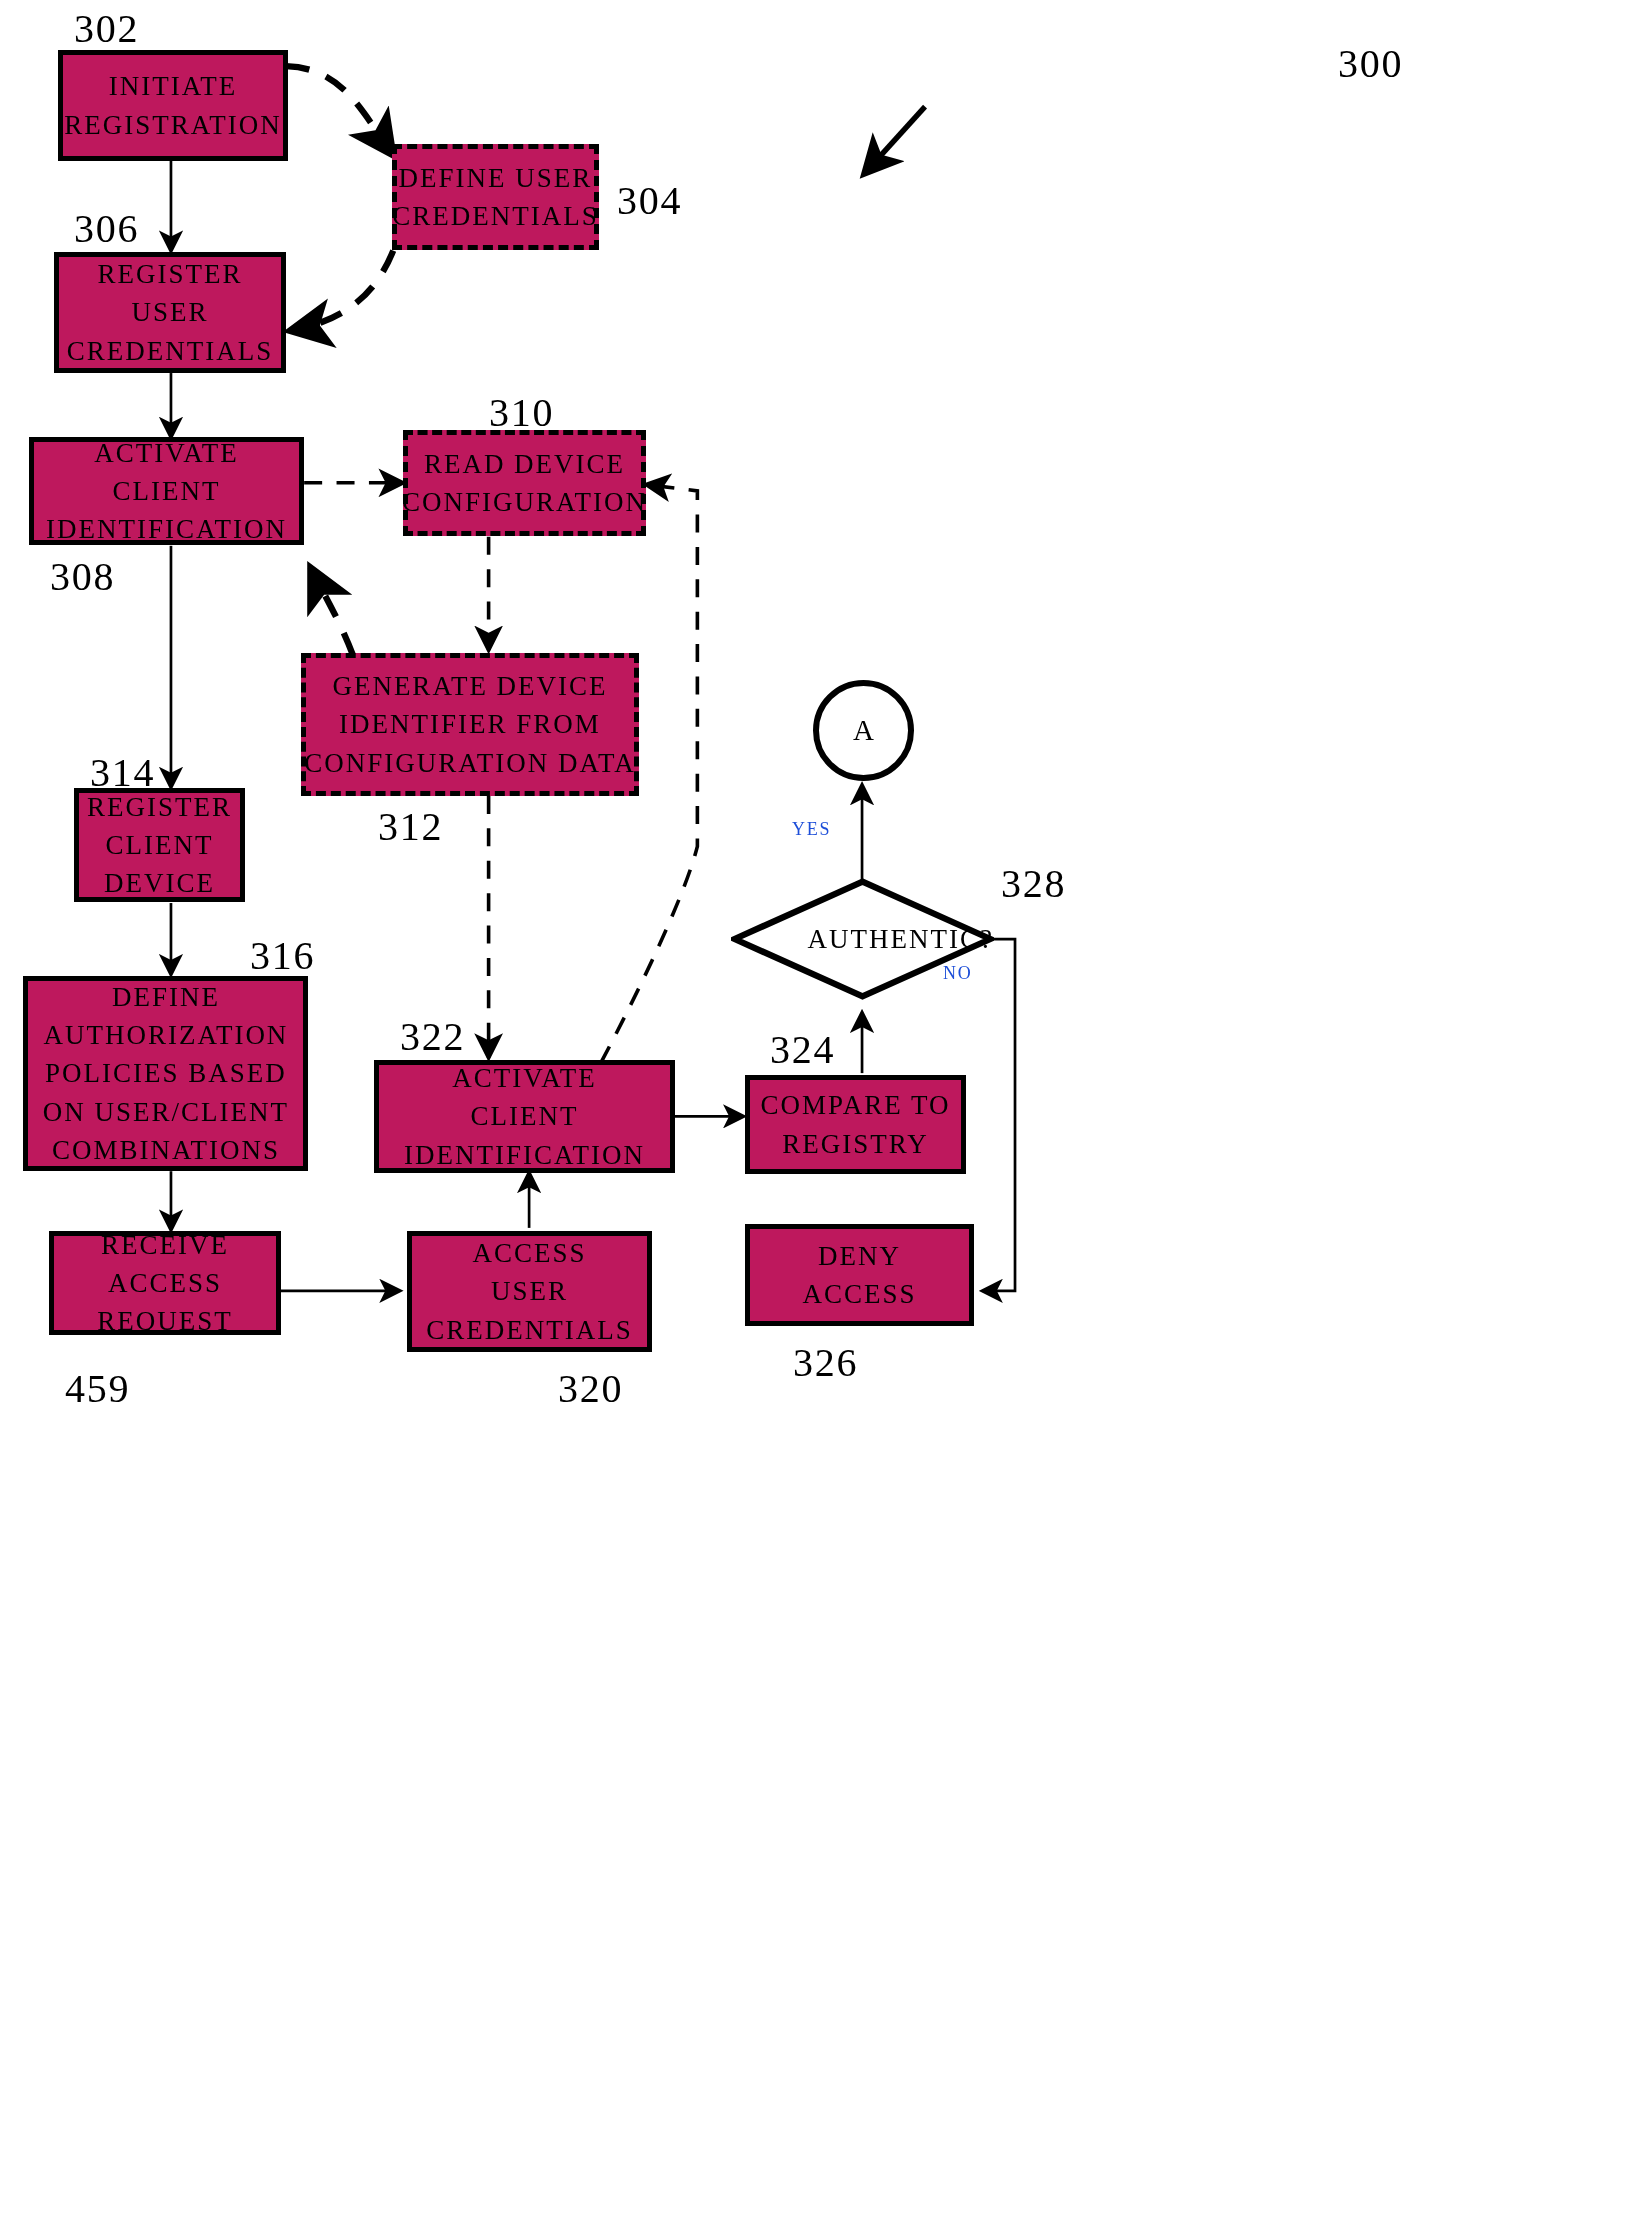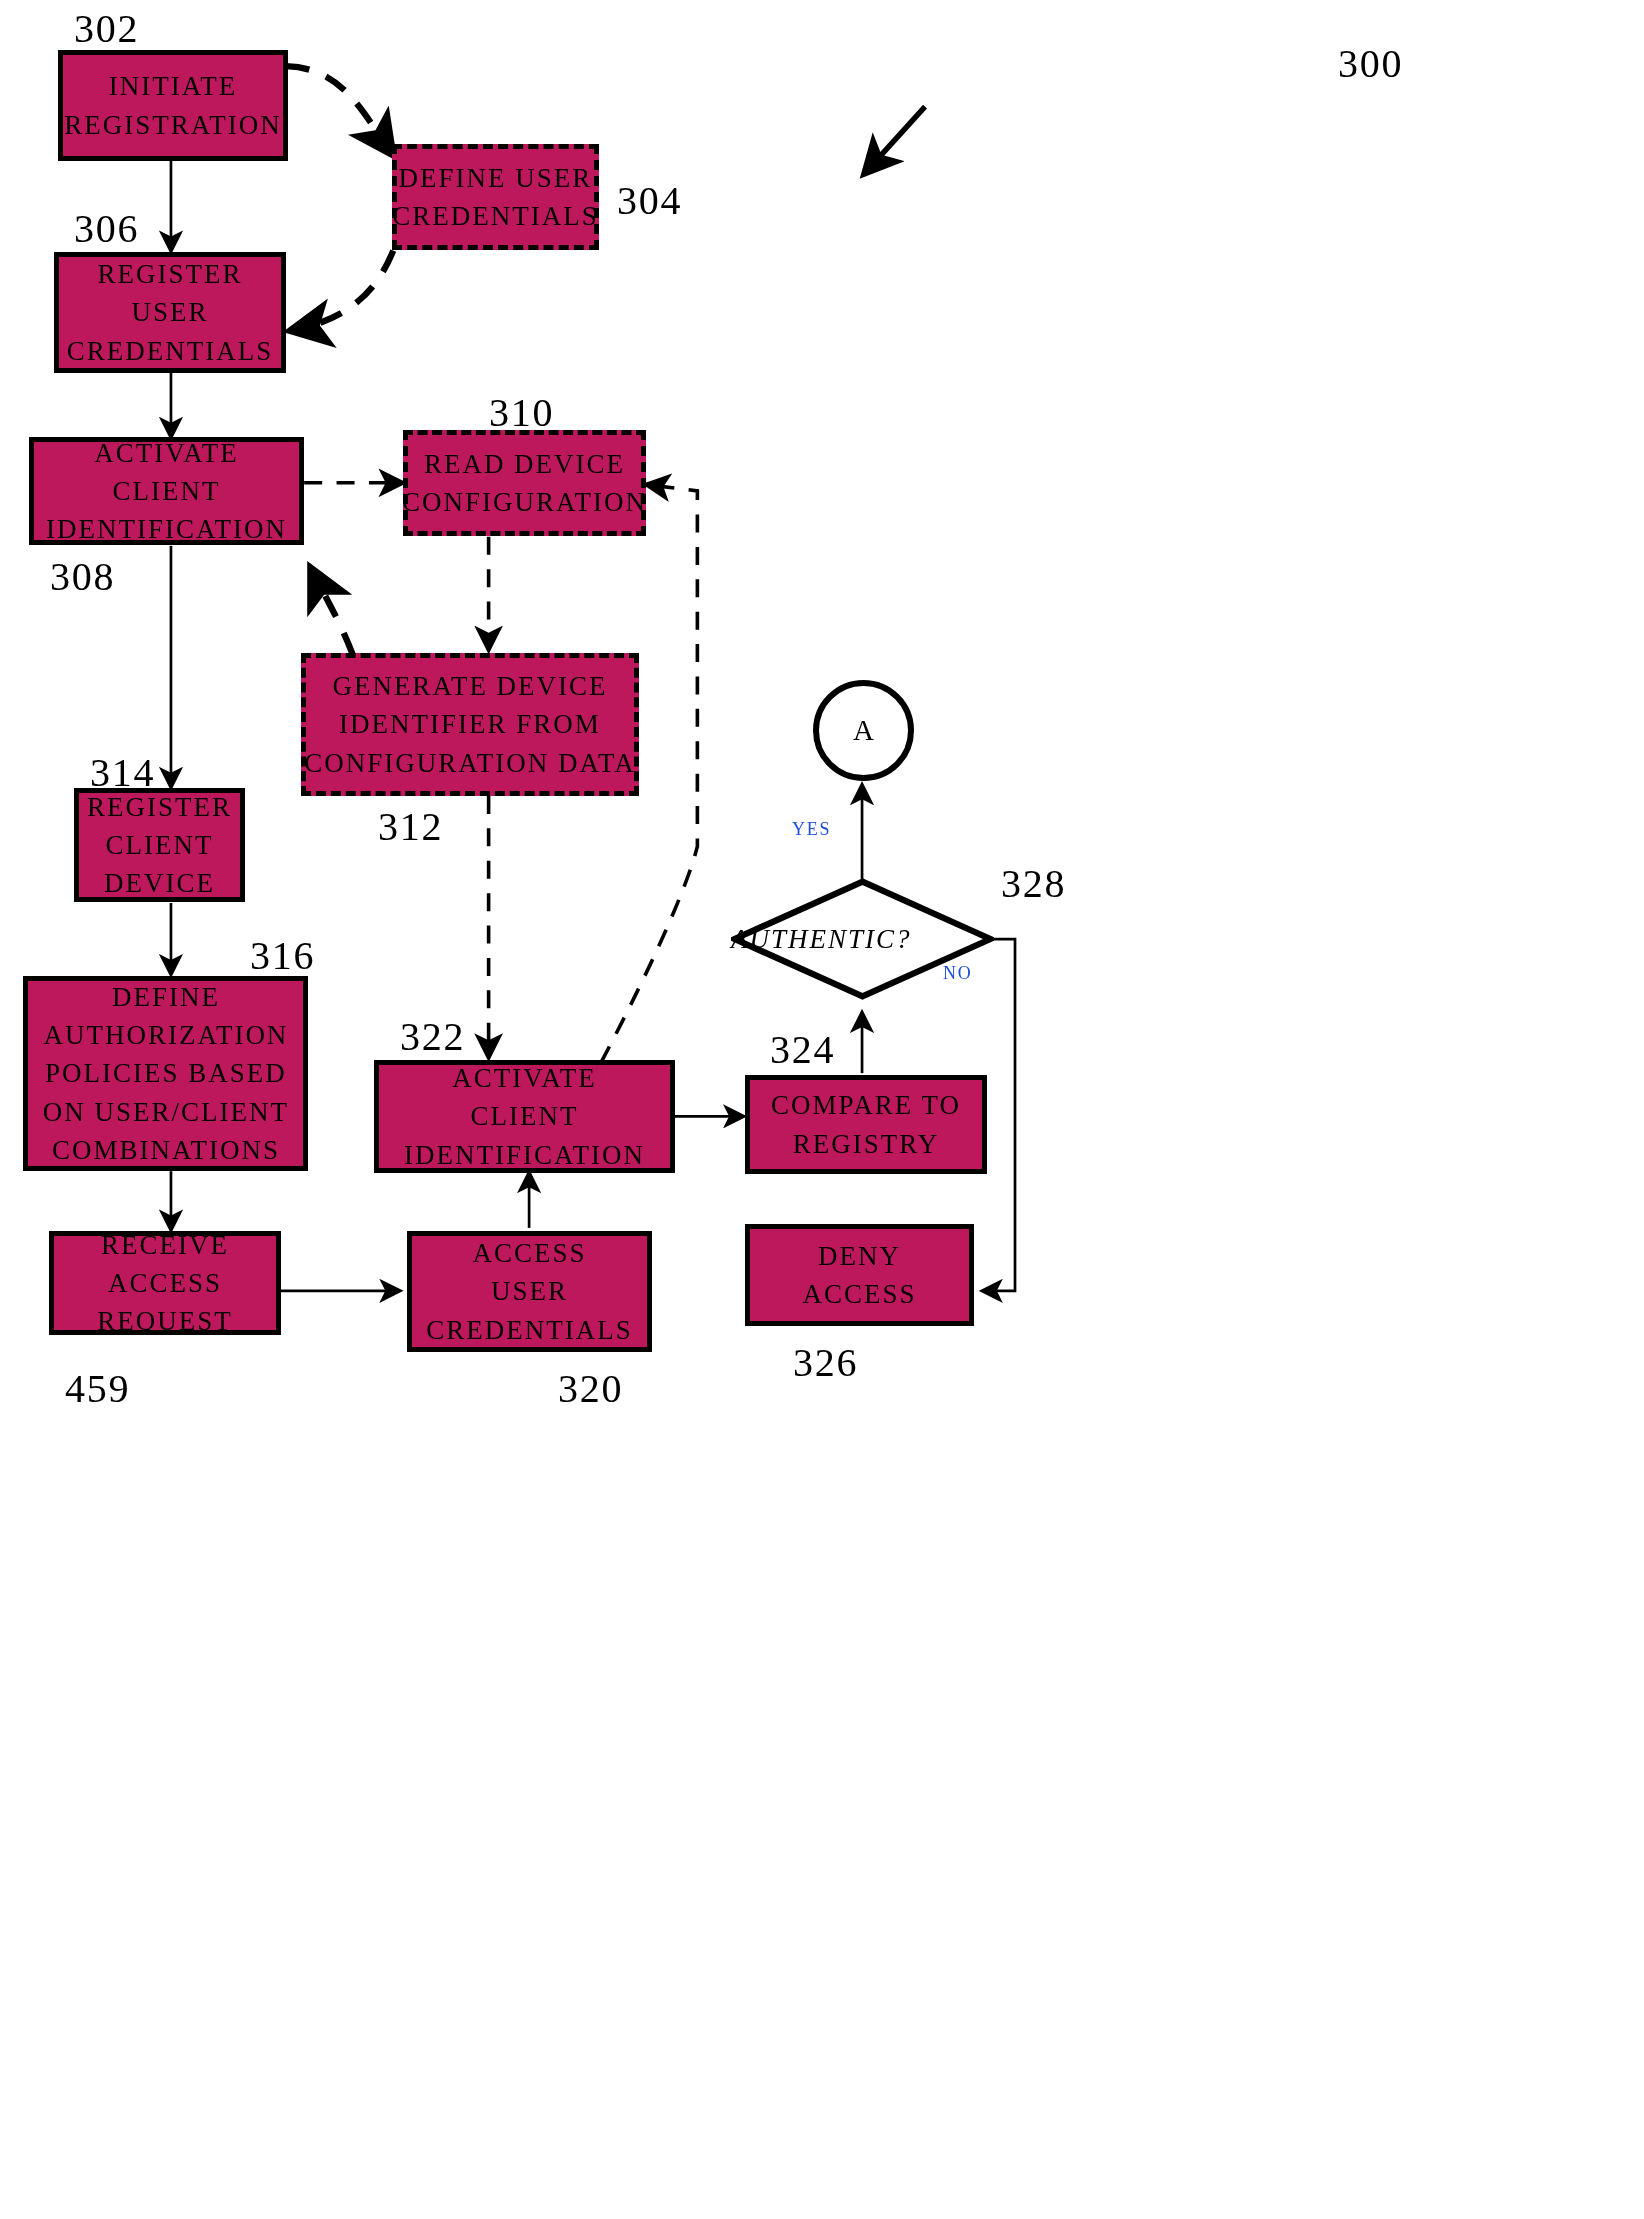--- a/index.html
+++ b/index.html
@@ -42,22 +42,21 @@
   .node.dashed {
     border: 5.4px dashed #000;
   }
   .node .ln { display: block; white-space: nowrap; }
 
   
   .diamond-wrap {
     position: absolute;
     display: flex;
     align-items: center;
-    justify-content: flex-start;
-    font-style: italic;
+    justify-content: flex-end;
   }
   .diamond-shape {
     position: absolute;
     left: 0; top: 0;
     width: 100%; height: 100%;
   }
   .diamond-label {
     position: relative;
     z-index: 2;
     font-size: 27px;
@@ -221,21 +220,21 @@
   </div>
   <div class="ref" style="left:558px; top:1365px;">320</div>
 
   <div class="node" style="left:374px; top:1060px; width:301px; height:113px;">
     <span class="ln">ACTIVATE</span>
     <span class="ln">CLIENT</span>
     <span class="ln">IDENTIFICATION</span>
   </div>
   <div class="ref" style="left:400px; top:1013px;">322</div>
 
-  <div class="node" style="left:745px; top:1075px; width:242px; height:99px;">
+  <div class="node" style="left:745px; top:1075px; width:221px; height:99px;">
     <span class="ln">COMPARE TO</span>
     <span class="ln">REGISTRY</span>
   </div>
   <div class="ref" style="left:770px; top:1026px;">324</div>
 
   <div class="node" style="left:745px; top:1224px; width:229px; height:102px;">
     <span class="ln">DENY</span>
     <span class="ln">ACCESS</span>
   </div>
   <div class="ref" style="left:772px; top:1339px;margin-left:21px;">326</div>

